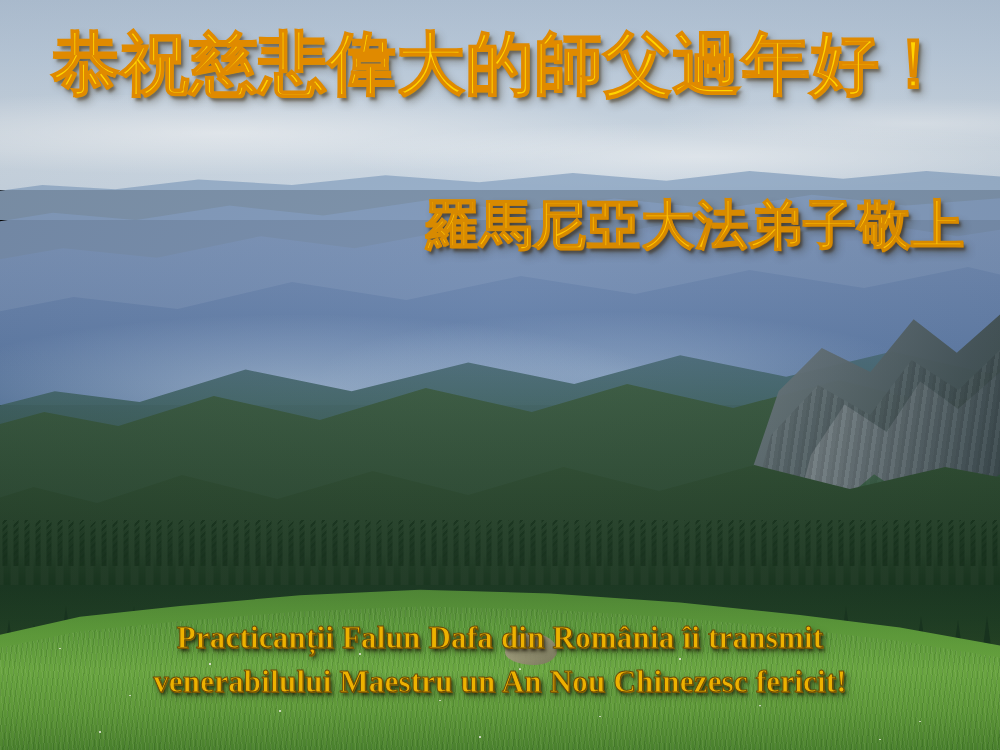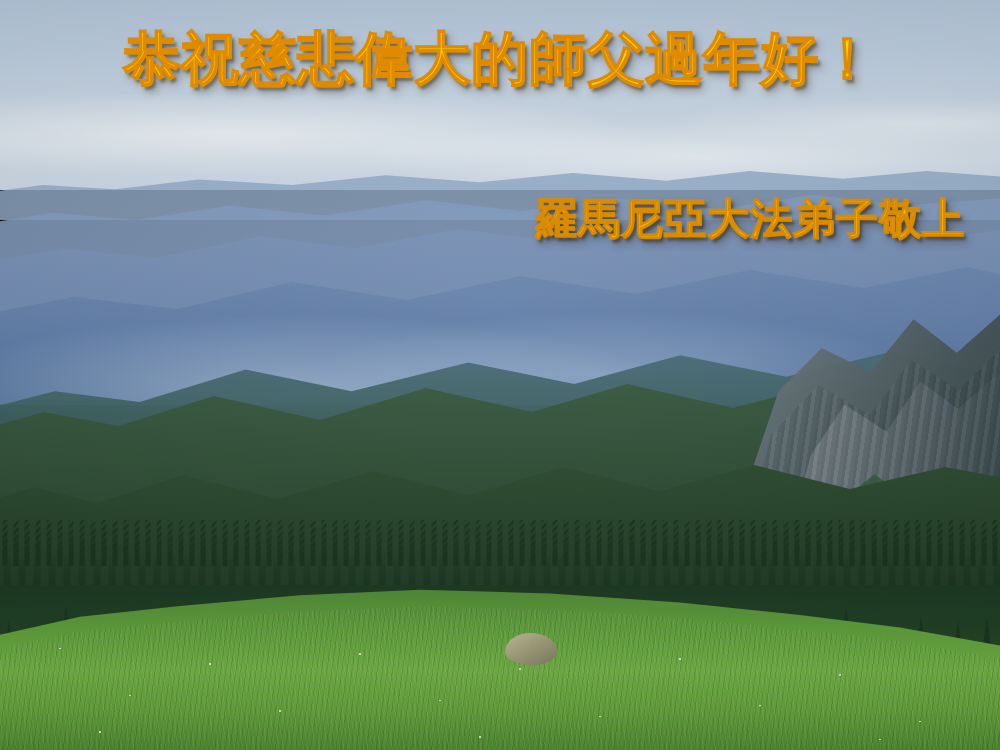--- a/index.html
+++ b/index.html
@@ -231,21 +231,21 @@
 
   
   .text-layer { position: absolute; inset: 0; }
 
   .headline {
     position: absolute;
     left: 0; right: 0; top: 30px;
     text-align: center;
     font-family: "DejaVu Sans", "Liberation Sans", sans-serif;
     font-weight: 700;
-    font-size: 57px;
+    font-size: 68px;
     line-height: 1.0;
     letter-spacing: 1px;
     color: #ffd400;
     -webkit-text-stroke: 1.5px #e08a00;
     text-shadow:
       1px 1px 0 #d79300,
       3px 4px 3px rgba(70,55,30,.55),
       5px 6px 9px rgba(60,50,30,.40);
     white-space: nowrap;
   }
@@ -258,21 +258,21 @@
     font-family: "DejaVu Sans", "Liberation Sans", sans-serif;
     font-weight: 700;
     color: #ffc400;
     -webkit-text-stroke: 1.2px #d88a00;
     text-shadow:
       1px 1px 0 #c97f00,
       3px 4px 3px rgba(55,40,18,.60),
       5px 6px 8px rgba(45,35,18,.45);
   }
   .sig-line1 {
-    font-size: 42px;
+    font-size: 53px;
     line-height: 1.08;
     letter-spacing: 1px;
     white-space: nowrap;
     margin-left: 36px;
   }
   .sig-line2 {
     font-size: 45px;
     line-height: 1.25;
     letter-spacing: 1px;
     white-space: nowrap;
@@ -366,16 +366,18 @@
 
   <div class="text-layer">
 
     <div class="headline">恭祝慈悲偉大的師父過年好！</div>
 
     <div class="signature-block">
       <div class="sig-line1">羅馬尼亞大法弟子敬上</div>
     </div>
 
     <div class="footer">
+      <span class="footer-line">Practicanții Falun Dafa din România îi transmit</span>
+      <span class="footer-line">venerabilului Maestru un An Nou Chinezesc fericit!</span>
     </div>
 
   </div>
 </div>
 
 </body></html>

